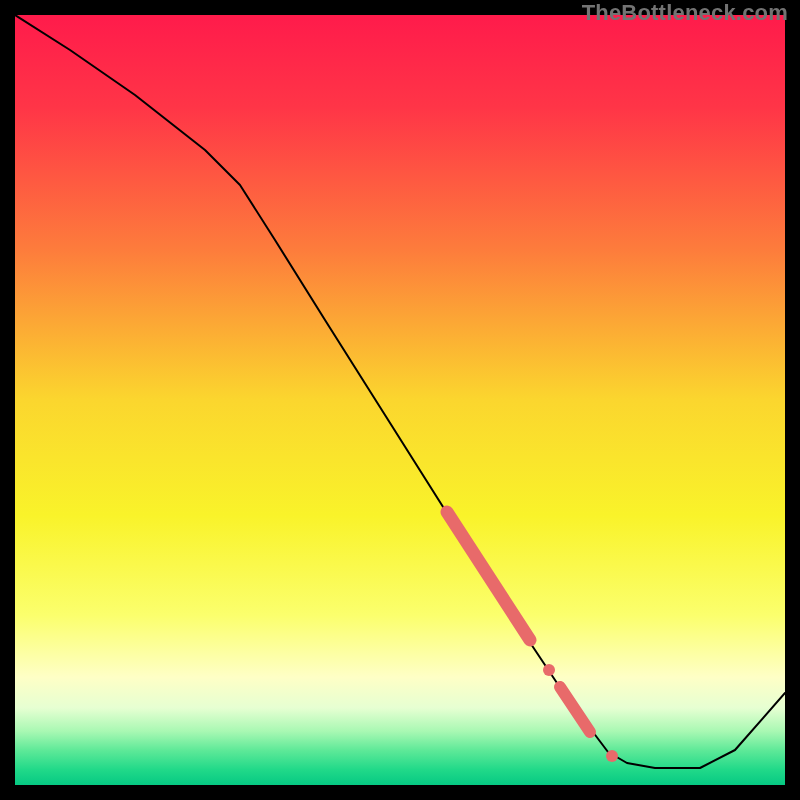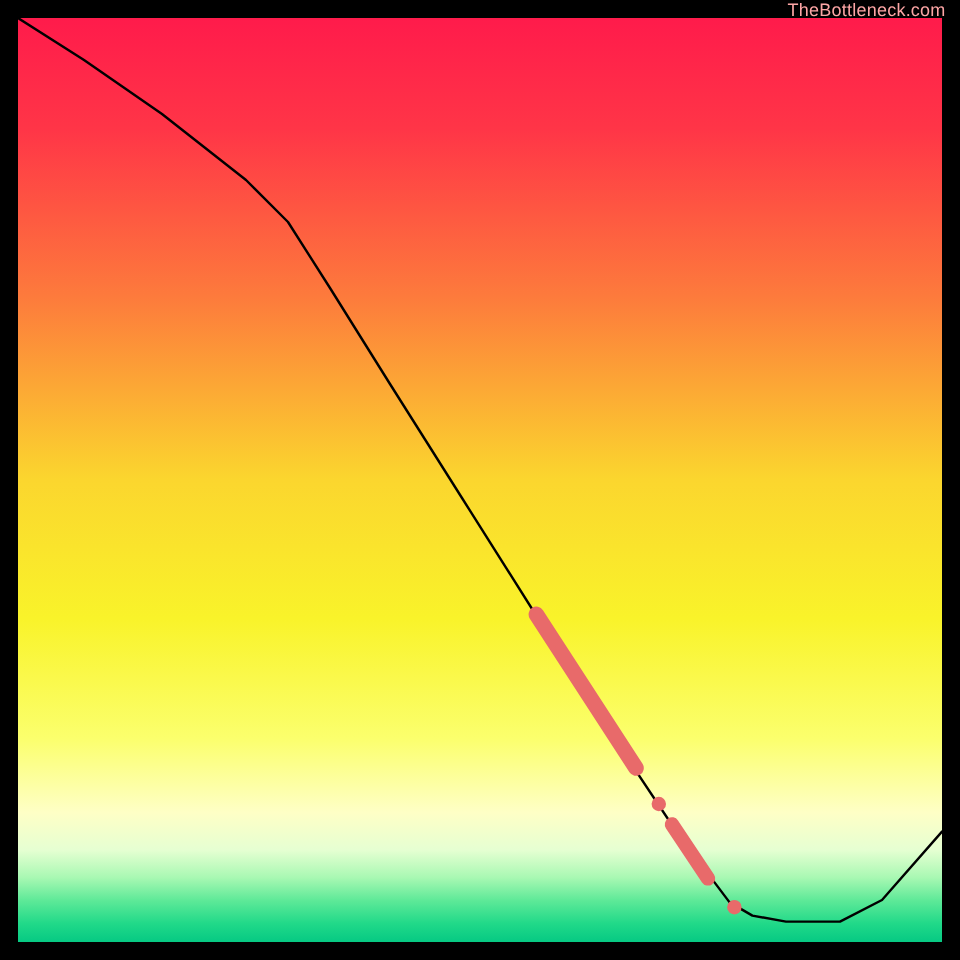--- a/index.html
+++ b/index.html
@@ -21,23 +21,23 @@
     left: 15px;
     top: 15px;
     width: 770px;
     height: 770px;
     box-sizing: border-box;
   }
   .watermark {
     position: absolute;
     top: 0px;
     right: 12px;
-    color: #fca5a5;
-    font-size: 15px;
-    font-weight: 400;
+    color: #737373;
+    font-size: 22px;
+    font-weight: 700;
     letter-spacing: 0.2px;
     z-index: 5;
   }
   svg {
     display: block;
   }
 </style>
 </head>
 <body>
 

